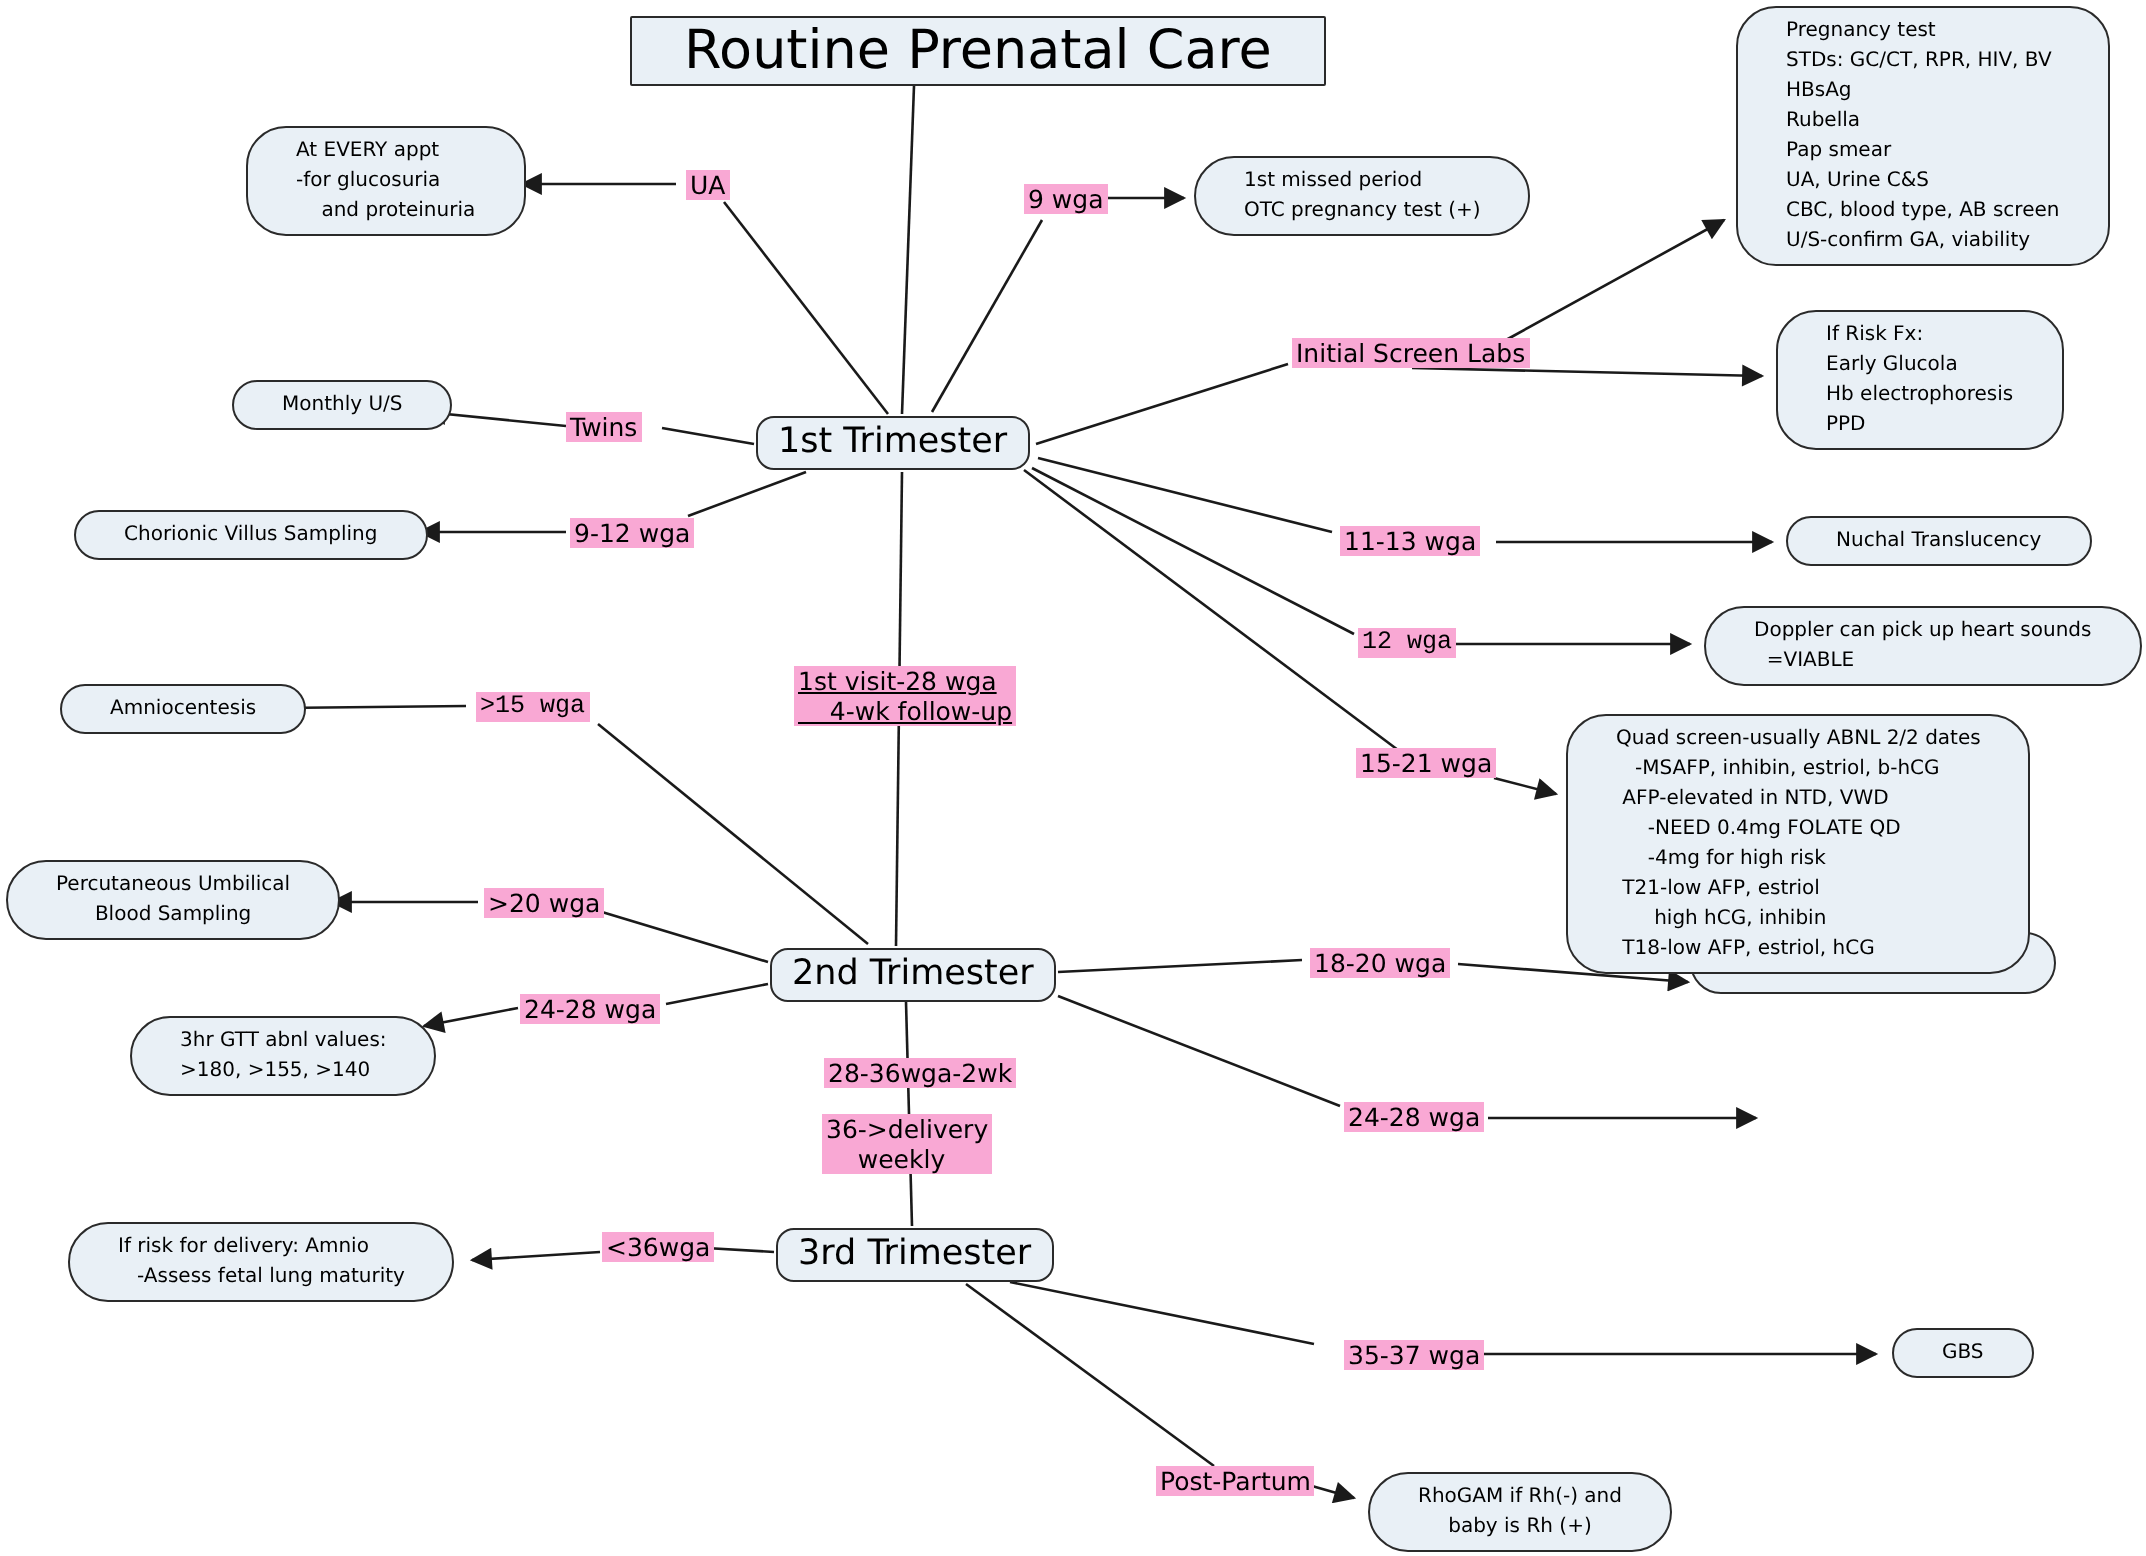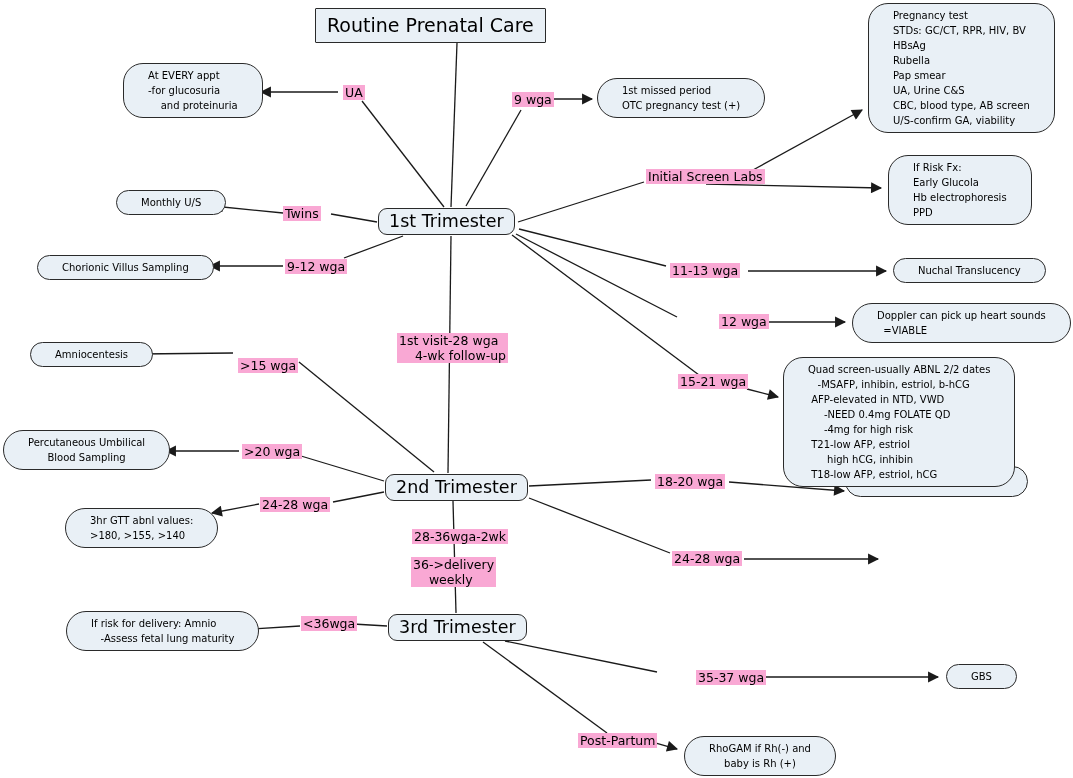--- a/index.html
+++ b/index.html
@@ -10,21 +10,21 @@
   }
   svg.wires{position:absolute;left:0;top:0;z-index:1;}
   .box{
     position:absolute;z-index:3;
     background:#e9f0f6;border:1.4px solid #2a2a2a;border-radius:20px;
     padding:4px 24px;font-size:10px;line-height:15px;
     white-space:pre;text-align:left;box-sizing:border-box;
   }
   .box.center{text-align:center;}
   .title-box{
-    font-size:19px;line-height:25px;padding:4px 11px;border-radius:1px;
+    font-size:27px;line-height:25px;padding:4px 26px;border-radius:1px;
     font-family:"DejaVu Sans","Liberation Sans",sans-serif;
   }
   .trimester{
     font-size:17.5px;line-height:21px;padding:2px 10px;border-radius:9px;z-index:4;
   }
   .edge-label{
     position:absolute;z-index:2;background:#f9a8d4;
     font-size:12.5px;line-height:15px;white-space:pre;padding:0 2px;
   }
   .behind{z-index:2;}
@@ -114,41 +114,41 @@
      -NEED 0.4mg FOLATE QD
      -4mg for high risk
  T21-low AFP, estriol
       high hCG, inhibin
  T18-low AFP, estriol, hCG</div>
   <div class="box" style="left:30px;top:342px;">Amniocentesis</div>
   <div class="box center" style="left:3px;top:430px;">Percutaneous Umbilical
 Blood Sampling</div>
   <div class="box" style="left:65px;top:508px;">3hr GTT abnl values:
 &gt;180, &gt;155, &gt;140</div>
-  <div class="box" style="left:34px;top:611px;margin-left:32px;">If risk for delivery: Amnio
+  <div class="box" style="left:34px;top:611px;">If risk for delivery: Amnio
    -Assess fetal lung maturity</div>
   <div class="box" style="left:946px;top:664px;">GBS</div>
   <div class="box center" style="left:684px;top:736px;">RhoGAM if Rh(-) and
 baby is Rh (+)</div>
 
   <div class="edge-label" style="left:343px;top:85px;">UA</div>
   <div class="edge-label" style="left:512px;top:92px;">9 wga</div>
   <div class="edge-label" style="left:646px;top:169px;">Initial Screen Labs</div>
   <div class="edge-label" style="left:283px;top:206px;">Twins</div>
   <div class="edge-label" style="left:285px;top:259px;">9-12 wga</div>
   <div class="edge-label" style="left:670px;top:263px;">11-13 wga</div>
-  <div class="edge-label" style="left:719px;top:314px;">12 wga</div>
-  <div class="edge-label" style="left:397px;top:333px;">1st visit-28 wga
+  <div class="edge-label" style="left:679px;top:314px;font-family:Liberation Mono, monospace;">12 wga</div>
+  <div class="edge-label" style="left:397px;top:333px;text-decoration:underline;">1st visit-28 wga
     4-wk follow-up</div>
   <div class="edge-label" style="left:678px;top:374px;">15-21 wga</div>
-  <div class="edge-label" style="left:238px;top:358px;">&gt;15 wga</div>
+  <div class="edge-label" style="left:238px;top:346px;font-family:Liberation Mono, monospace;">&gt;15 wga</div>
   <div class="edge-label" style="left:242px;top:444px;">&gt;20 wga</div>
   <div class="edge-label" style="left:260px;top:497px;">24-28 wga</div>
   <div class="edge-label" style="left:655px;top:474px;">18-20 wga</div>
   <div class="edge-label" style="left:412px;top:529px;">28-36wga-2wk</div>
   <div class="edge-label" style="left:672px;top:551px;">24-28 wga</div>
   <div class="edge-label" style="left:411px;top:557px;">36-&gt;delivery
     weekly</div>
   <div class="edge-label" style="left:301px;top:616px;">&lt;36wga</div>
-  <div class="edge-label" style="left:696px;top:670px;">35-37 wga</div>
+  <div class="edge-label" style="left:672px;top:670px;">35-37 wga</div>
   <div class="edge-label" style="left:578px;top:733px;">Post-Partum</div>
 
 </div>
 
 </body></html>

